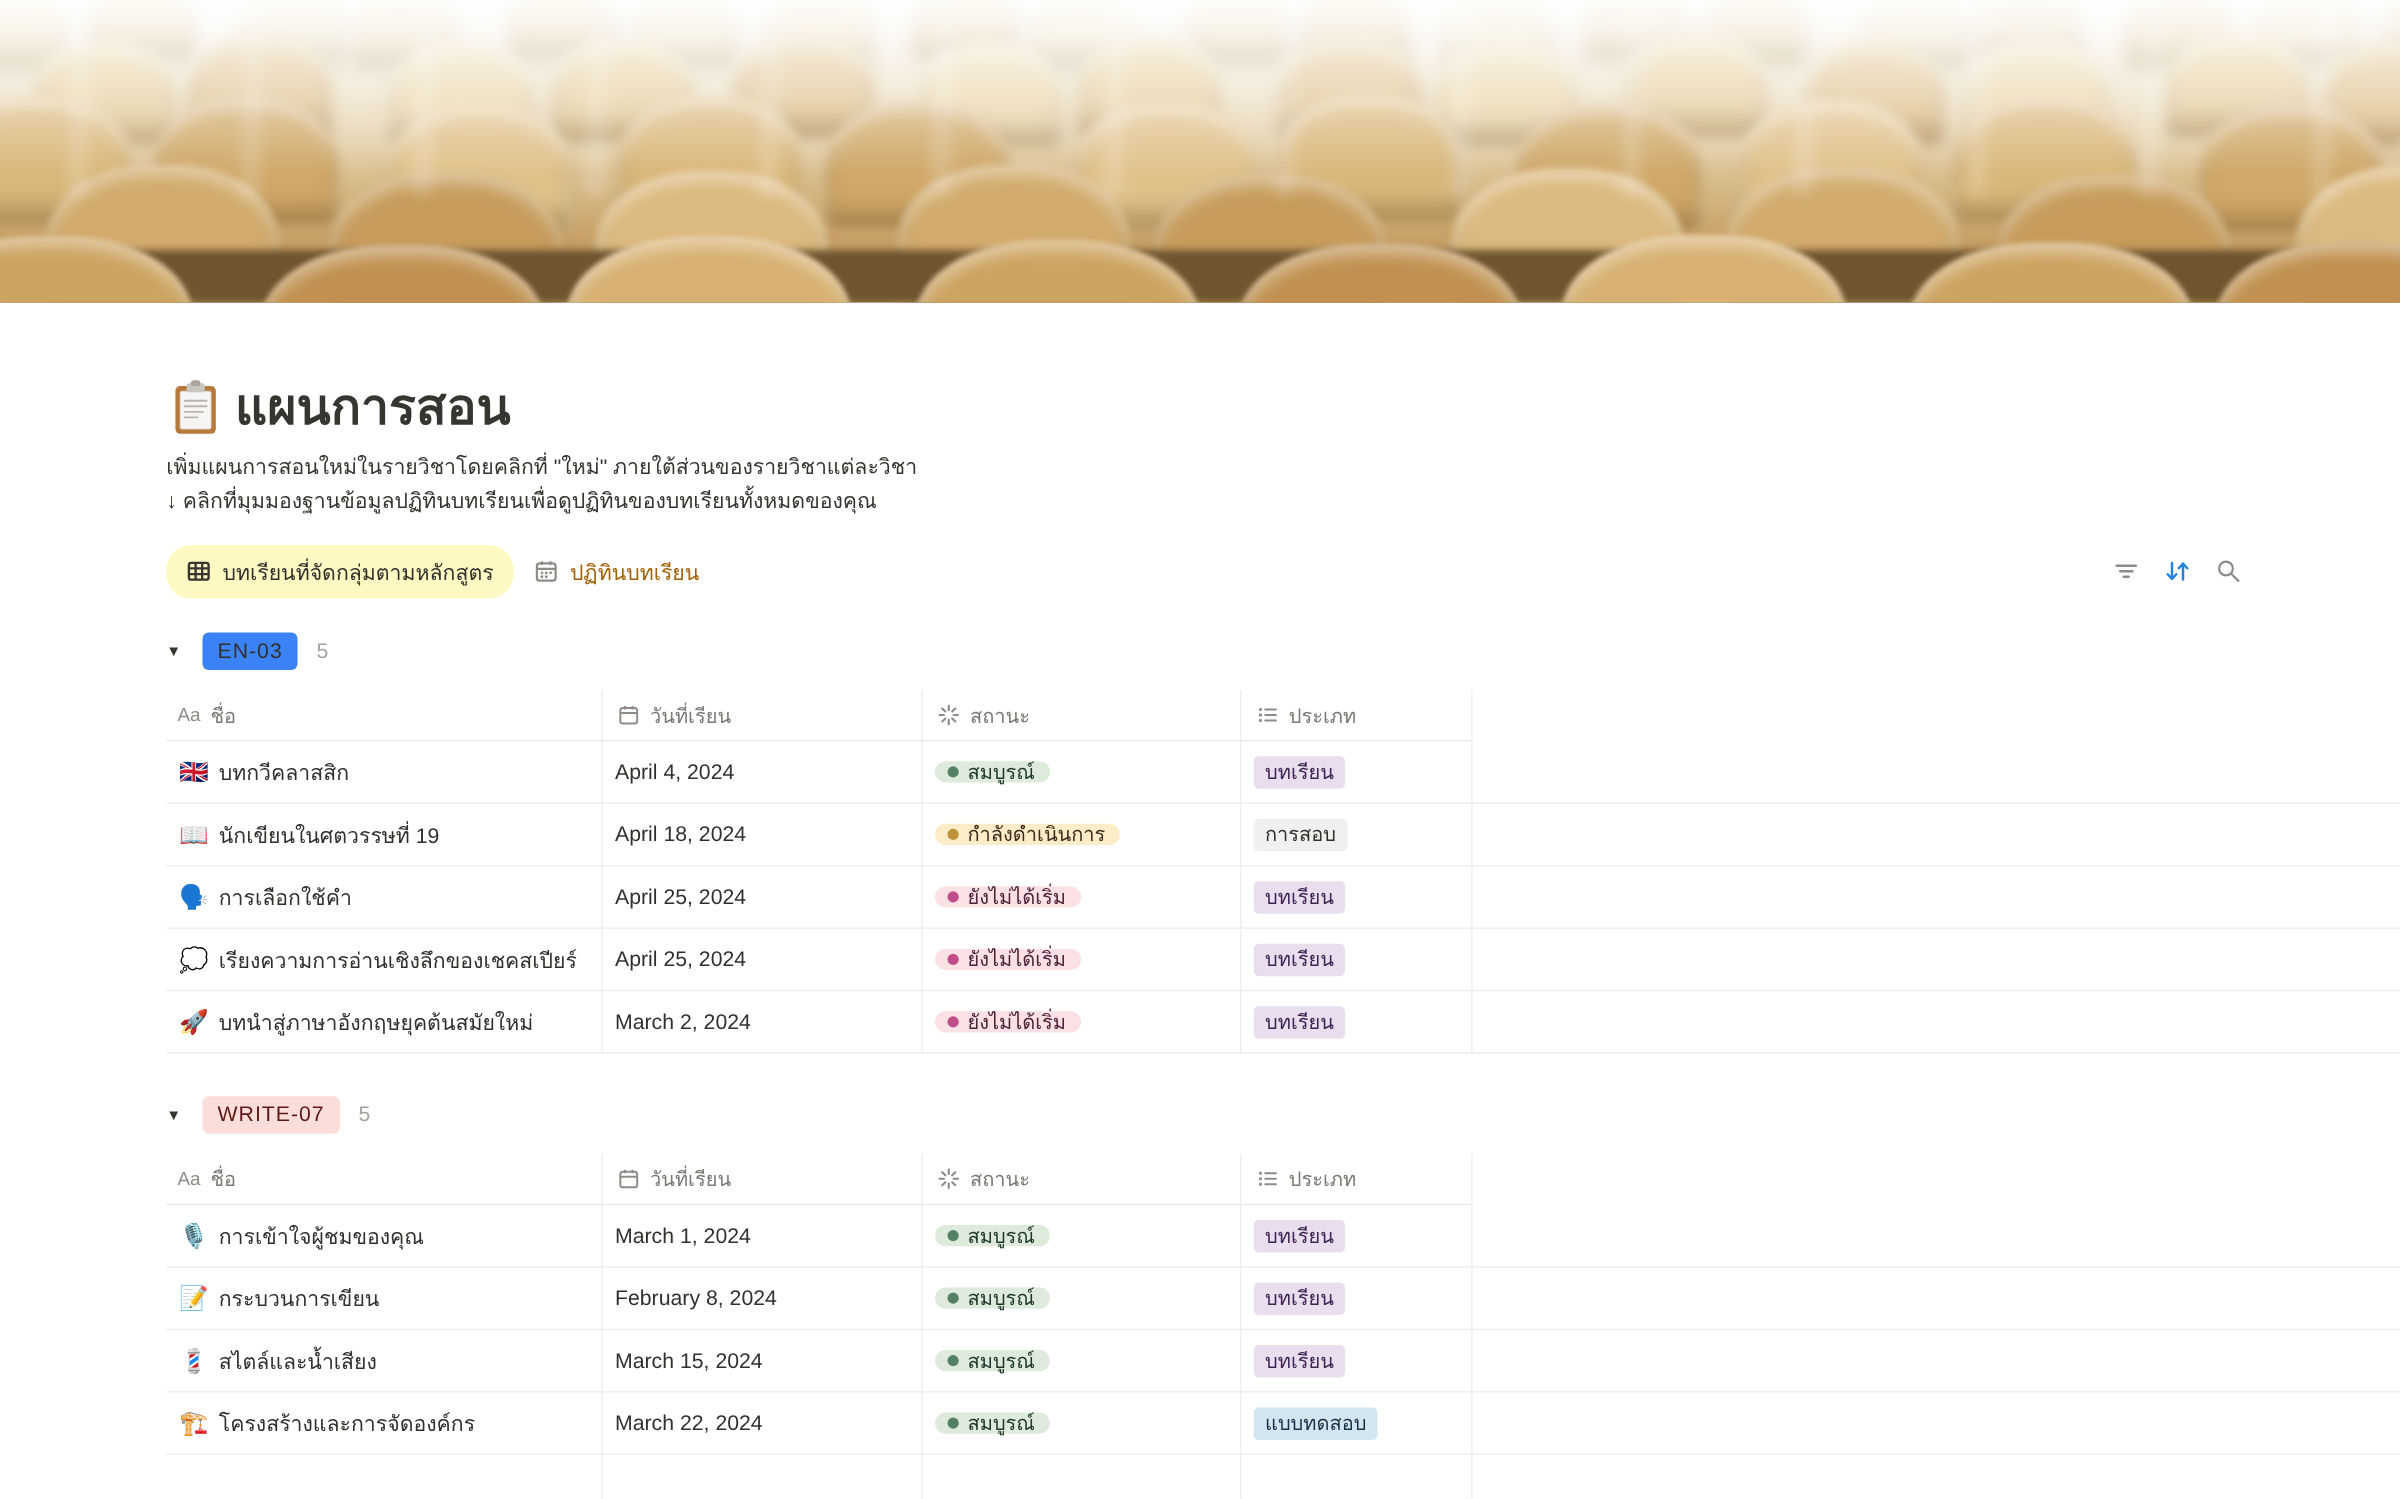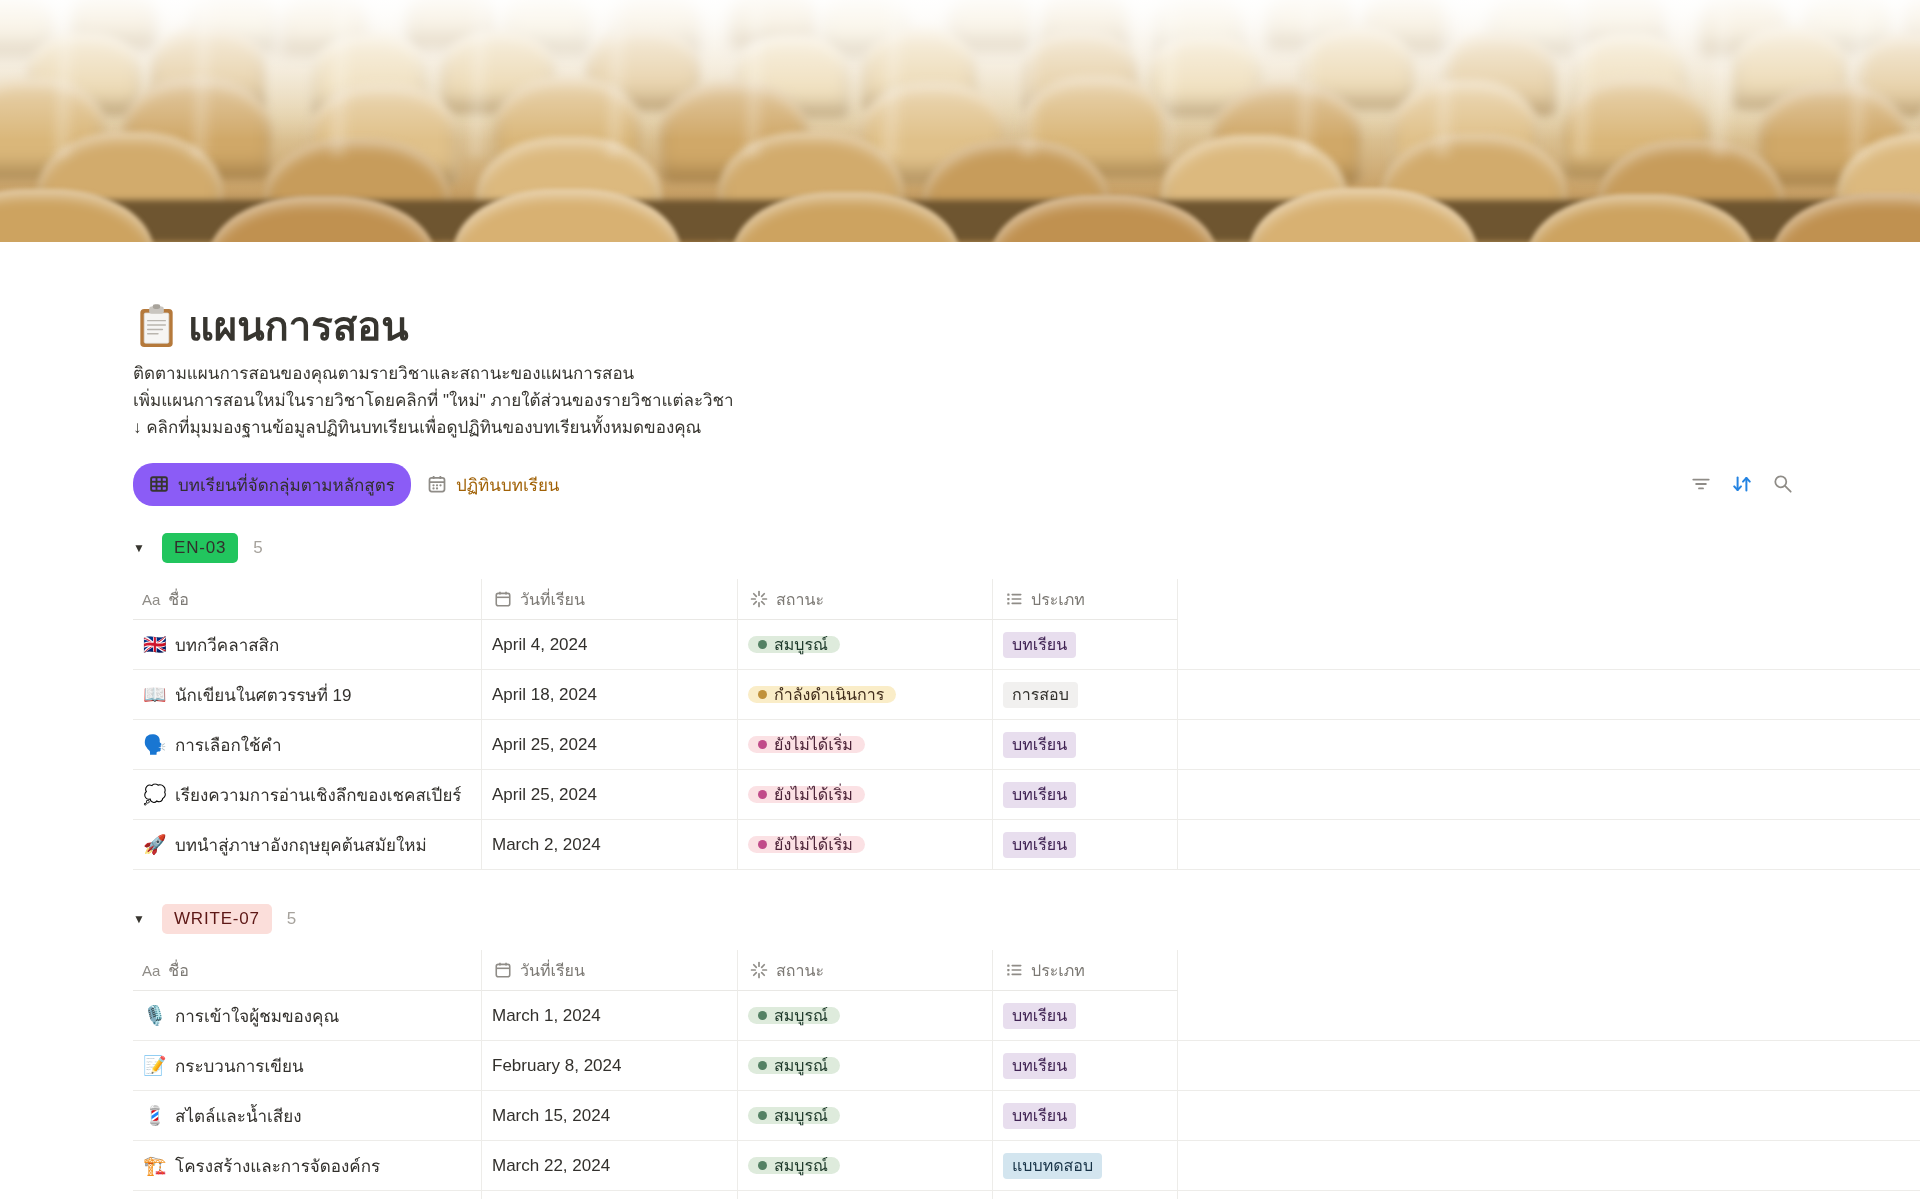--- a/index.html
+++ b/index.html
@@ -30,21 +30,21 @@
   .title-row{margin-top:60px;display:flex;align-items:center;gap:8px;}
   .page-icon{width:47px;height:47px;display:inline-flex;}
   .page-icon svg{width:100%;height:100%;}
   h1{font-size:40px;line-height:48px;font-weight:700;margin:0;color:#37352F;}
   .desc{margin-top:10px;}
   .desc p{margin:0;font-size:17px;line-height:27px;color:#37352F;}
   
   .views{margin-top:20px;height:46px;display:flex;align-items:center;position:relative;}
   .tab{display:flex;align-items:center;gap:9px;padding:8px 16px;border-radius:20px;
        font-size:17px;color:#a16207;cursor:pointer;}
-  .tab.active{background:#8b5cf6;color:#32302C;font-weight:500;}
+  .tab.active{background:#fef9c3;color:#32302C;font-weight:500;}
   .tab .icon{display:inline-flex;width:20px;height:20px;}
   .toolbar{position:absolute;right:124px;display:flex;align-items:center;gap:15px;}
   .tbtn{background:none;border:none;padding:2px;width:26px;height:26px;display:inline-flex;
         align-items:center;justify-content:center;cursor:pointer;}
   
   .group{margin-top:26px;}
   .group + .group{margin-top:34px;}
   .group-head{display:flex;align-items:center;height:30px;}
   .toggle{background:none;border:none;width:26px;height:26px;font-size:12px;color:#37352F;
           cursor:pointer;padding:0;text-align:left;}
@@ -156,21 +156,20 @@
             <line x1="10" y1="21" x2="17" y2="21"></line>
         </g>
         <rect x="11" y="2.4" width="10" height="5" rx="1.6" fill="#c9c5bf"></rect>
         <rect x="13.4" y="0.8" width="5.2" height="3.2" rx="1.6" fill="#a8a39b"></rect>
       </svg>
     </span>
     <h1>แผนการสอน</h1>
   </div>
 
   <div class="desc">
-    <p>ติดตามแผนการสอนของคุณตามรายวิชาและสถานะของแผนการสอน</p>
     <p>เพิ่มแผนการสอนใหม่ในรายวิชาโดยคลิกที่ "ใหม่" ภายใต้ส่วนของรายวิชาแต่ละวิชา</p>
     <p>↓ คลิกที่มุมมองฐานข้อมูลปฏิทินบทเรียนเพื่อดูปฏิทินของบทเรียนทั้งหมดของคุณ</p>
   </div>
 
   <div class="views">
     <div class="tab active">
       <span class="icon">
           <svg viewBox="0 0 16 16" width="20" height="20">
             <g fill="none" stroke="#37352F" stroke-width="1.5">
               <rect x="1.7" y="2.6" width="12.6" height="10.8" rx="1.4"></rect>
@@ -231,21 +230,21 @@
             </g>
           </svg>
         </button>
     </div>
   </div>
 
   <div id="groups">
       <div class="group">
         <div class="group-head">
           <button class="toggle">▼</button>
-          <span class="gbadge" style="background: #22c55e; color: rgb(50, 48, 44);">EN-03</span>
+          <span class="gbadge" style="background: #3b82f6; color: rgb(50, 48, 44);">EN-03</span>
           <span class="gcount">5</span>
         </div>
         <div class="grid">
           <div class="hcell c0">
             <span class="aa">Aa</span>
             <span>ชื่อ</span>
           </div>
           <div class="hcell c1">
             <span class="icon">
               <svg viewBox="0 0 16 16" width="18" height="18">

